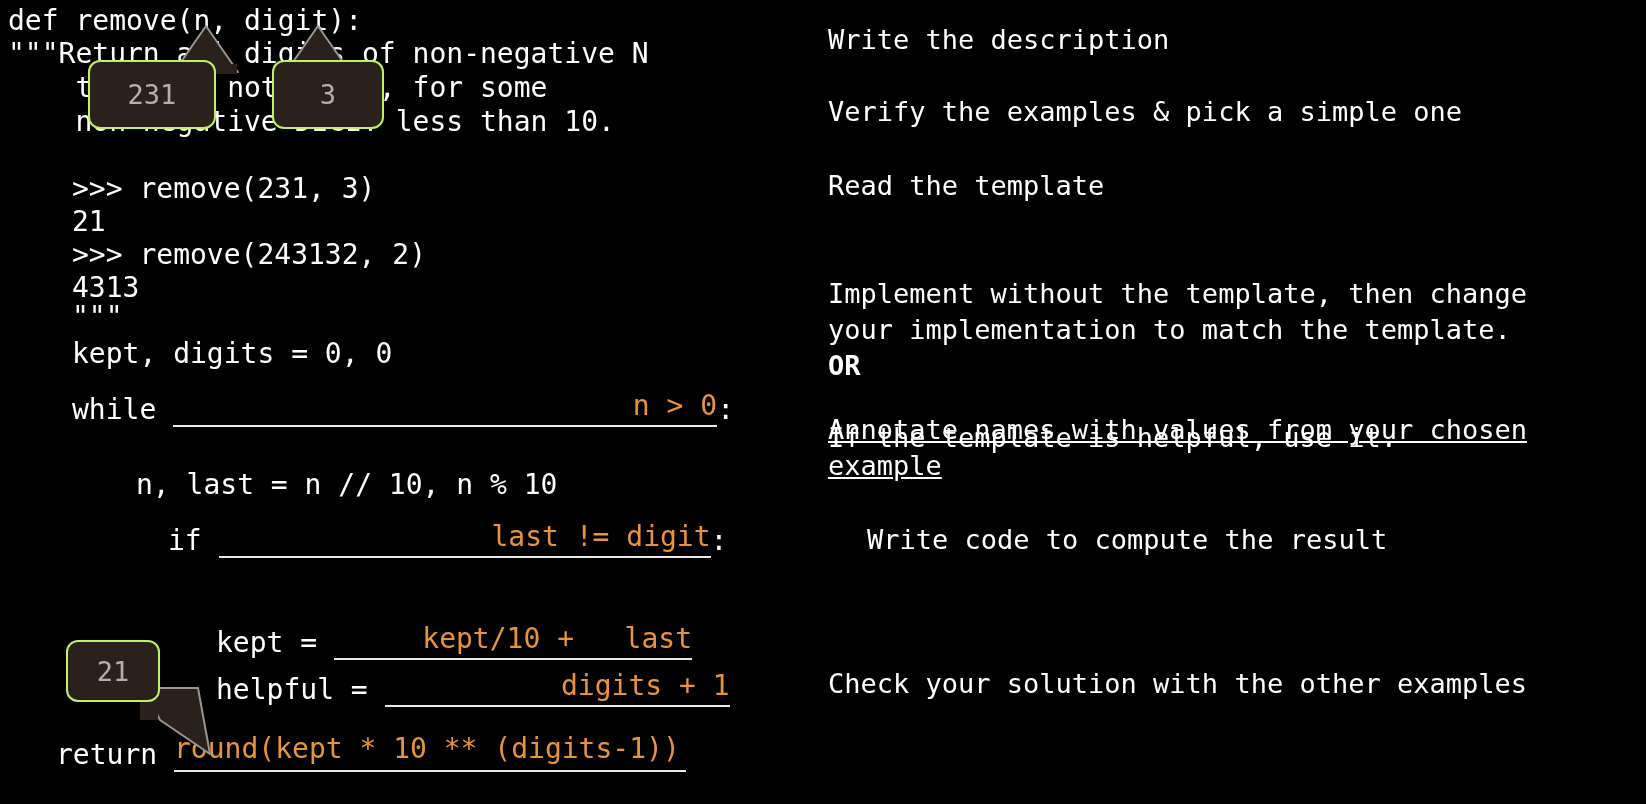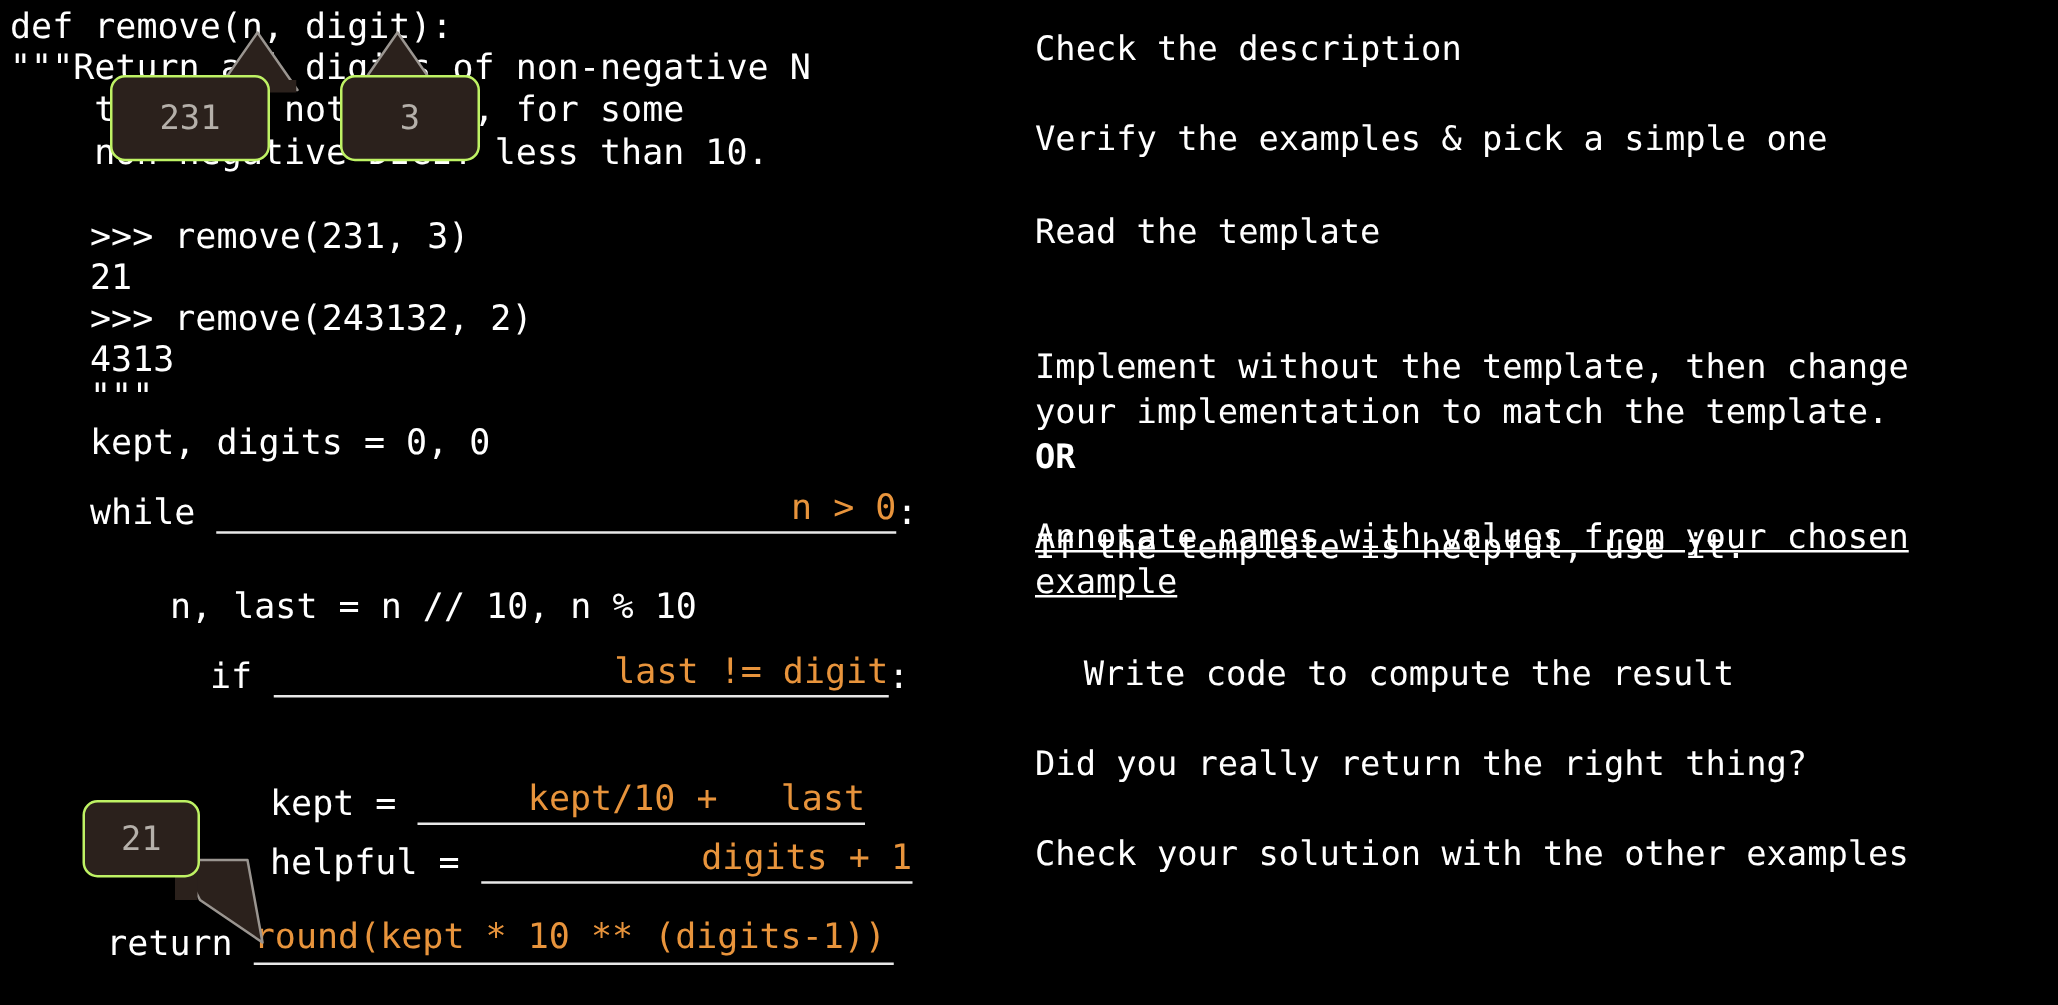--- a/index.html
+++ b/index.html
@@ -173,21 +173,21 @@
       </span>
     </div>
 
     <div class="fill-row" style="left:216px; top:671px;">
       <span class="fill-kw">helpful = </span>
       <span class="fill-slot" style="width:345px;">
         <span class="fill-answer">digits + 1</span>
       </span>
     </div>
 
-    <div class="fill-row" style="left:85px; top:734px;">
+    <div class="fill-row" style="left:56px; top:734px;">
       <span class="fill-kw">return </span>
       <span class="fill-slot" style="width:512px; height:36px;">
         <span class="fill-answer align-left" style="bottom:6px;">round(kept * 10 ** (digits-1))</span>
       </span>
     </div>
 
     <svg class="bubble-ptr" style="left:170px; top:24px;" width="70" height="50">
       <polygon points="36,2 68,48 4,48" fill="#2b211c" stroke="#9a9590" stroke-width="2" stroke-linejoin="round"></polygon>
       <rect x="5" y="40" width="62" height="12" fill="#2b211c"></rect>
     </svg>
@@ -208,37 +208,36 @@
       <rect x="0" y="0" width="18" height="34" fill="#2b211c"></rect>
     </svg>
     <div class="bubble" style="left:66px; top:640px; width:94px; height:62px;">
       <span>21</span>
     </div>
 
   </div>
 
   <div id="steps-pane">
 
-    <div class="step" style="top:22px;">Check the description</div>
+    <div class="step" style="top:22px;">Write the description</div>
 
     <div class="step" style="top:94px;">Verify the examples &amp; pick a simple one</div>
 
     <div class="step" style="top:168px;">Read the template</div>
 
     <div class="step" style="top:240px;">
       <span>Implement without the template, then change
 your implementation to match the template.</span>
       <span class="or">OR</span>
       <span>If the template is helpful, use it.</span>
     </div>
 
     <div class="step" style="top:412px;text-decoration:underline;">Annotate names with values from your chosen
 example</div>
 
     <div class="step" style="top:522px;margin-left:39px;">Write code to compute the result</div>
 
-    <div class="step" style="top:594px;">Did you really return the right thing?</div>
 
     <div class="step" style="top:666px;">Check your solution with the other examples</div>
 
   </div>
 
 </div>
 
 </body></html>

